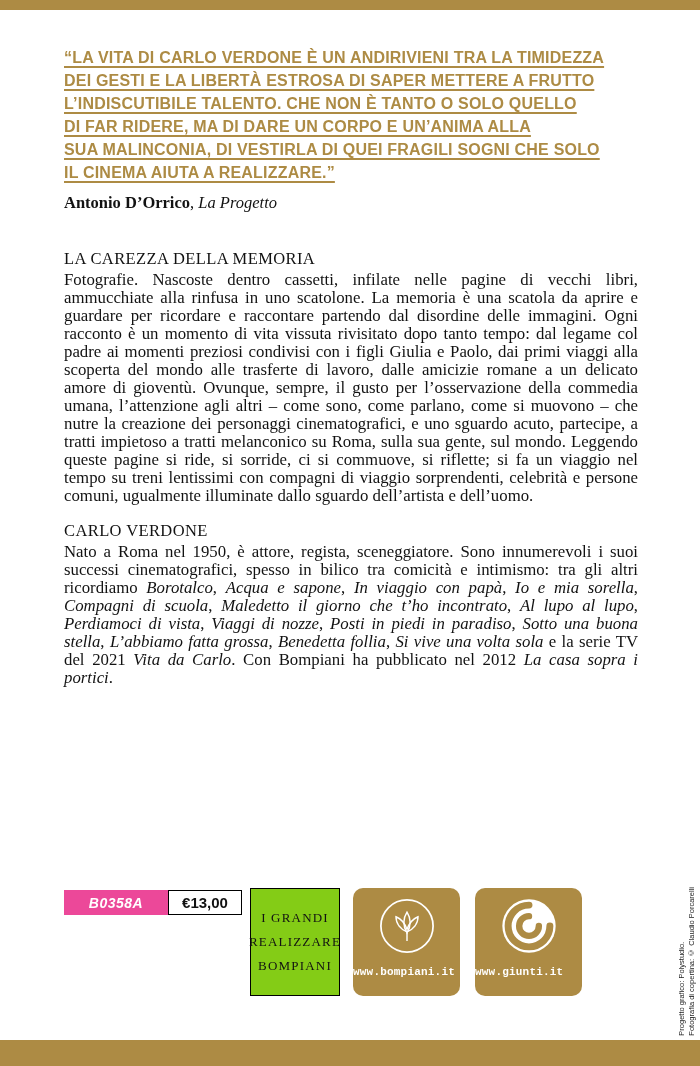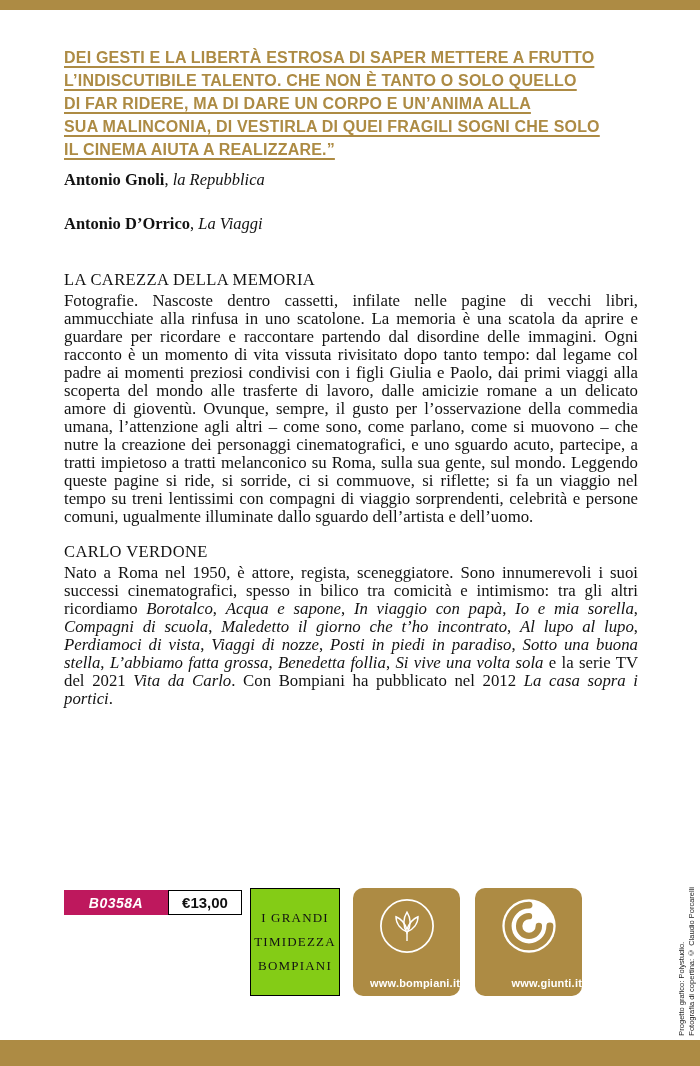--- a/index.html
+++ b/index.html
@@ -45,67 +45,67 @@
   .barcode-digits-wrap{position:absolute;left:0;top:16px;bottom:2px;width:15px;display:flex;align-items:center;justify-content:center;}
   .barcode-digits{transform:rotate(-90deg);white-space:nowrap;font-family:"DejaVu Sans Mono",monospace;font-size:9.5px;letter-spacing:.5px;}
   .barcode-bars{
     position:absolute;left:18px;right:5px;top:18px;bottom:4px;
     background:repeating-linear-gradient(90deg,
       #000 0 2px,#fff 2px 3px,#000 3px 5px,#fff 5px 7px,
       #000 7px 8px,#fff 8px 11px,#000 11px 14px,#fff 14px 15px);
   }
   .price-row{display:flex;height:25px;margin-top:2px;}
   .code-tag{
-    background:#be185d;color:#fff;width:104px;display:flex;align-items:center;justify-content:center;
+    background:#ec4899;color:#fff;width:104px;display:flex;align-items:center;justify-content:center;
     font-family:"Liberation Sans",sans-serif;font-weight:bold;font-style:italic;font-size:14px;letter-spacing:.5px;
   }
   .price-tag{
     flex:1;border:1.5px solid #000;box-sizing:border-box;display:flex;align-items:center;justify-content:center;
     font-family:"Liberation Sans",sans-serif;font-weight:bold;font-size:15px;background:#fff;text-align:center;
   }
   .series-box{
     border:1.5px solid #000;box-sizing:border-box;width:90px;margin-right:13px;
     display:flex;flex-direction:column;align-items:center;justify-content:center;gap:8px;
     font-size:13px;letter-spacing:1.2px;text-align:center;background:#84cc16;
   }
   .gold-square{
     width:107px;height:108px;background:var(--gold);border-radius:10px;
     position:relative;margin-right:15px;flex:0 0 auto;
   }
   .gold-square .logo{position:absolute;top:9px;left:50%;transform:translateX(-50%);}
   .site-url{
-    position:absolute;bottom:7px;left:0;width:100%;text-align:right;color:#fff;
-    font-family:Liberation Sans, sans-serif;font-weight:bold;font-size:11px;letter-spacing:.2px;
+    position:absolute;bottom:18px;left:0;width:100%;text-align:left;color:#fff;
+    font-family:Liberation Mono, monospace;font-weight:bold;font-size:11px;letter-spacing:.2px;
   }
 
   .credits{
     position:absolute;right:4px;bottom:30px;
     writing-mode:vertical-rl;transform:rotate(180deg);
     font-family:"Liberation Sans",sans-serif;font-size:7.5px;line-height:9.5px;color:#222;
   }
 </style>
 </head>
 <body>
 
 <div class="page" style="--gold: #ad8b44;">
 
   <div class="accent-bar top"></div>
 
   <div class="content">
 
     <div class="press-quote">
+      <div class="qline"><span>“LA VITA DI CARLO VERDONE È UN ANDIRIVIENI TRA LA TIMIDEZZA</span></div>
       <div class="qline"><span>DEI GESTI E LA LIBERTÀ ESTROSA DI SAPER METTERE A FRUTTO</span></div>
       <div class="qline"><span>L’INDISCUTIBILE TALENTO. CHE NON È TANTO O SOLO QUELLO</span></div>
       <div class="qline"><span>DI FAR RIDERE, MA DI DARE UN CORPO E UN’ANIMA ALLA</span></div>
       <div class="qline"><span>SUA MALINCONIA, DI VESTIRLA DI QUEI FRAGILI SOGNI CHE SOLO</span></div>
       <div class="qline"><span>IL CINEMA AIUTA A REALIZZARE.”</span></div>
     </div>
-    <p class="attribution"><span style="font-weight: bold;">Antonio Gnoli</span><span>, </span><span style="font-style: italic;">la Repubblica</span></p>
 
-    <p class="attribution"><span style="font-weight: bold;">Antonio D’Orrico</span><span>, </span><span style="font-style: italic;">La Viaggi</span></p>
+    <p class="attribution"><span style="font-weight: bold;">Antonio D’Orrico</span><span>, </span><span style="font-style: italic;">La Progetto</span></p>
 
     <div class="section synopsis">
       <h2 class="section-heading">LA CAREZZA DELLA MEMORIA</h2>
       <p class="body-text">Fotografie. Nascoste dentro cassetti, infilate nelle pagine di vecchi libri, ammucchiate alla rinfusa in uno scatolone. La memoria è una scatola da aprire e guardare per ricordare e raccontare partendo dal disordine delle immagini. Ogni racconto è un momento di vita vissuta rivisitato dopo tanto tempo: dal legame col padre ai momenti preziosi condivisi con i figli Giulia e Paolo, dai primi viaggi alla scoperta del mondo alle trasferte di lavoro, dalle amicizie romane a un delicato amore di gioventù. Ovunque, sempre, il gusto per l’osservazione della commedia umana, l’attenzione agli altri – come sono, come parlano, come si muovono – che nutre la creazione dei personaggi cinematografici, e uno sguardo acuto, partecipe, a tratti impietoso a tratti melanconico su Roma, sulla sua gente, sul mondo. Leggendo queste pagine si ride, si sorride, ci si commuove, si riflette; si fa un viaggio nel tempo su treni lentissimi con compagni di viaggio sorprendenti, celebrità e persone comuni, ugualmente illuminate dallo sguardo dell’artista e dell’uomo.</p>
     </div>
 
     <div class="section bio">
       <h2 class="section-heading">CARLO VERDONE</h2>
       <p class="body-text"><span>Nato a Roma nel 1950, è attore, regista, sceneggiatore. Sono innumerevoli i suoi successi cinematografici, spesso in bilico tra comicità e intimismo: tra gli altri ricordiamo </span><span style="font-style: italic;">Borotalco</span><span>, </span><span style="font-style: italic;">Acqua e sapone</span><span>, </span><span style="font-style: italic;">In viaggio con papà</span><span>, </span><span style="font-style: italic;">Io e mia sorella</span><span>, </span><span style="font-style: italic;">Compagni di scuola</span><span>, </span><span style="font-style: italic;">Maledetto il giorno che t’ho incontrato</span><span>, </span><span style="font-style: italic;">Al lupo al lupo</span><span>, </span><span style="font-style: italic;">Perdiamoci di vista</span><span>, </span><span style="font-style: italic;">Viaggi di nozze</span><span>, </span><span style="font-style: italic;">Posti in piedi in paradiso</span><span>, </span><span style="font-style: italic;">Sotto una buona stella</span><span>, </span><span style="font-style: italic;">L’abbiamo fatta grossa</span><span>, </span><span style="font-style: italic;">Benedetta follia</span><span>, </span><span style="font-style: italic;">Si vive una volta sola</span><span> e la serie TV del 2021 </span><span style="font-style: italic;">Vita da Carlo</span><span>. Con Bompiani ha pubblicato nel 2012 </span><span style="font-style: italic;">La casa sopra i portici</span><span>.</span></p>
     </div>
@@ -116,21 +116,21 @@
 
     <div class="barcode-col">
       <div class="price-row">
         <div class="code-tag">B0358A</div>
         <div class="price-tag">€13,00</div>
       </div>
     </div>
 
     <div class="series-box">
       <div>I GRANDI</div>
-      <div>TIMIDEZZA</div>
+      <div>REALIZZARE</div>
       <div>BOMPIANI</div>
     </div>
 
     <div class="gold-square">
       <span class="logo">
         <svg width="58" height="58" viewBox="0 0 100 100">
           <circle cx="50" cy="50" r="45" fill="none" stroke="#ffffff" stroke-width="3"></circle>
           <path d="M50,26 C43,37 43,50 50,62 C57,50 57,37 50,26 Z" fill="none" stroke="#ffffff" stroke-width="2.5"></path>
           <path d="M50,60 C40,56 31,47 31,34 C41,38 47,47 50,56" fill="none" stroke="#ffffff" stroke-width="2.5"></path>
           <path d="M50,60 C60,56 69,47 69,34 C59,38 53,47 50,56" fill="none" stroke="#ffffff" stroke-width="2.5"></path>

